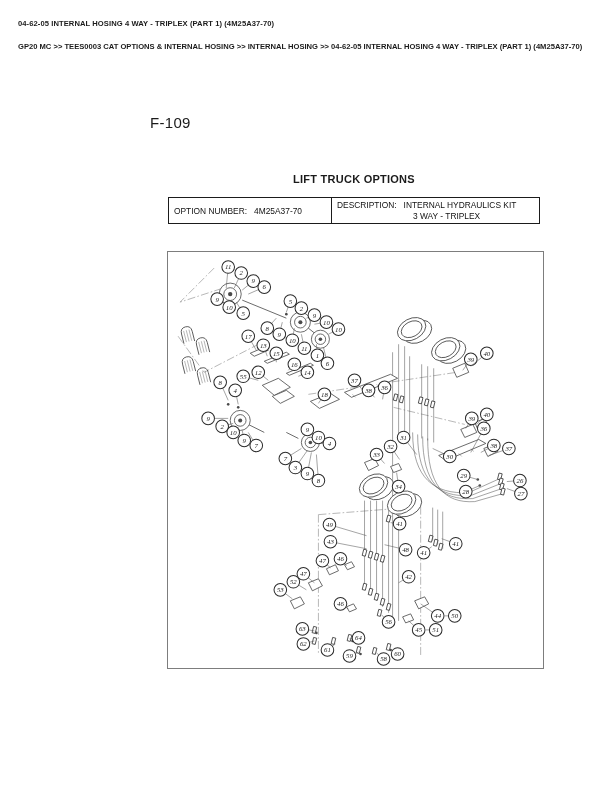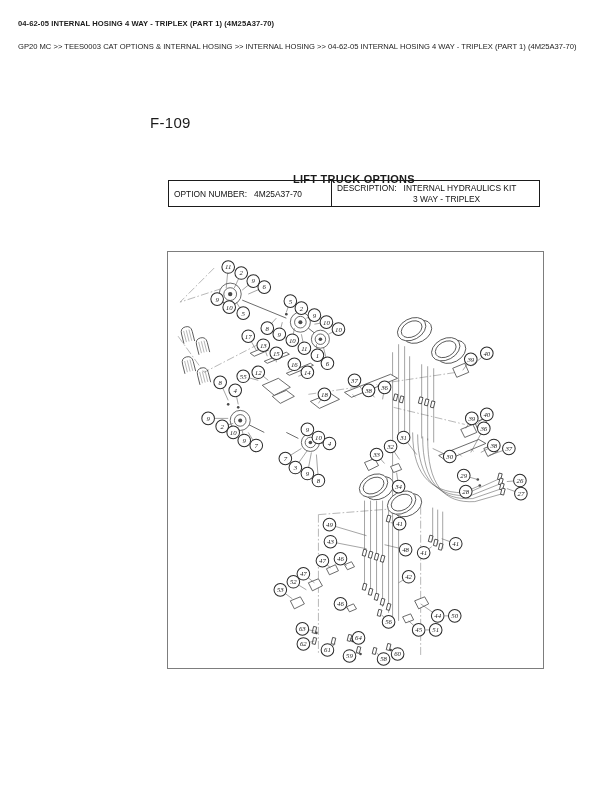--- a/index.html
+++ b/index.html
@@ -1,23 +1,23 @@
 <!DOCTYPE html>
 <html><head>
 <meta charset="utf-8">
 <style>
   html,body{margin:0;padding:0;background:#fff;}
   .page{position:relative;width:612px;height:792px;background:#ffffff;overflow:hidden;
         font-family:"Liberation Sans",sans-serif;color:#1b1b1b;padding-left:16px;}
   .doc-title{position:absolute;left:18px;top:19px;font-size:7.6px;font-weight:bold;letter-spacing:.08px;white-space:nowrap;}
-  .breadcrumb{position:absolute;left:18px;top:42px;width:580px;font-size:7.6px;font-weight:normal;line-height:10.4px;}
+  .breadcrumb{position:absolute;left:18px;top:42px;width:580px;font-size:7.6px;font-weight:bold;line-height:10.4px;}
   .fig-ref{position:absolute;left:150px;top:114px;font-size:15px;letter-spacing:.3px;}
   .options-heading{position:absolute;left:168px;top:173px;width:372px;text-align:center;
         font-size:11px;font-weight:bold;letter-spacing:.25px;}
-  .options-table{position:absolute;left:168px;top:180px;width:372px;border-collapse:collapse;table-layout:fixed;}
+  .options-table{position:absolute;left:168px;top:197px;width:372px;border-collapse:collapse;table-layout:fixed;}
   .options-table td{border:1.2px solid #1b1b1b;font-size:8.4px;padding:2px 5px;color:#111;}
   .cell-left{width:152px;vertical-align:middle;white-space:nowrap;}
   .cell-right{vertical-align:top;line-height:10.6px;white-space:nowrap;}
   .val{margin-left:7px;}
   .desc-line2{margin-left:76px;}
   .diagram-frame{position:absolute;left:167px;top:251px;width:375px;height:416px;border:1px solid #7d7d7d;background:#fff;}
   .diagram-frame svg{width:100%;height:100%;display:block;}
   
   .ph{fill:none;stroke:#9a9a9a;stroke-width:.7;stroke-dasharray:8 2.2 1.6 2.2;}
   .art{fill:none;stroke:#474747;stroke-width:.8;}

